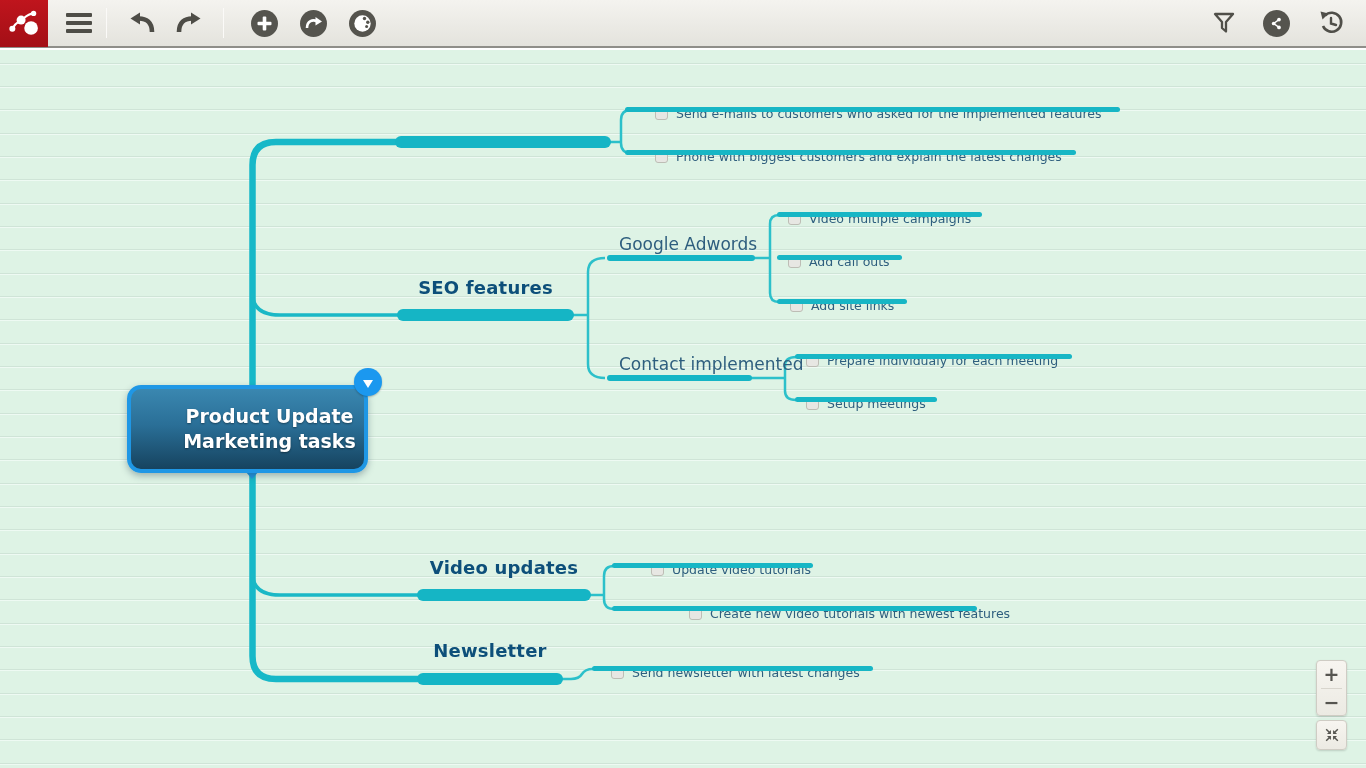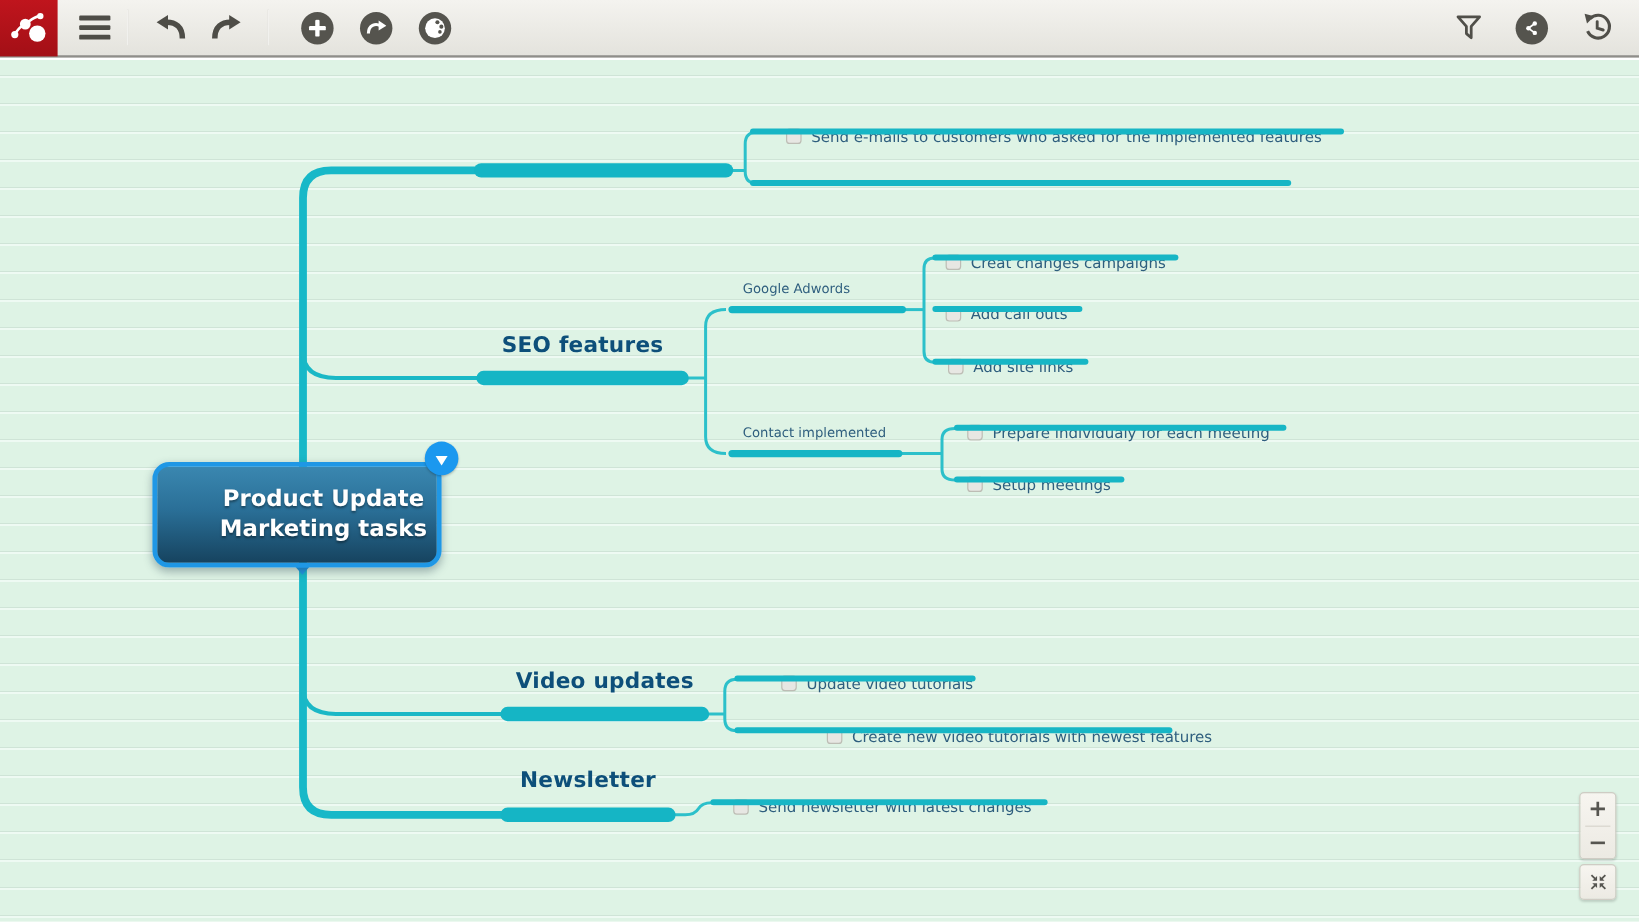--- a/index.html
+++ b/index.html
@@ -44,21 +44,21 @@
 
   .bar { position:absolute; height:12px; border-radius:6px; background:#15b5c5; }
   .ul2 { position:absolute; height:6px;  border-radius:3px; background:#15b5c5; }
   .ul  { position:absolute; height:5px;  border-radius:2.5px; background:#17b6c5; }
 
   .l1-label {
     position:absolute; text-align:center; font-size:18px; font-weight:bold;
     color:#0d4f7a; letter-spacing:0.2px; white-space:nowrap; cursor:pointer;
   }
   .l2-label {
-    position:absolute; font-size:11px; color:#2e5e7e; white-space:nowrap; cursor:pointer;
+    position:absolute; font-size:17px; color:#2e5e7e; white-space:nowrap; cursor:pointer;
   }
   .leaf {
     position:absolute; display:flex; align-items:flex-start; gap:8px;
     font-size:12.5px; color:#2e5e7e; white-space:nowrap; cursor:pointer;margin-top:20px;
   }
   .checkbox {
     width:13px; height:13px; flex:0 0 13px; margin-top:0.5px;
     background:linear-gradient(#ececе8,#e2e2dd); background-color:#e7e7e3;
     border:1px solid #bdbdb5; border-radius:3px; cursor:pointer;
   }
@@ -233,25 +233,29 @@
   <div class="ul2" style="left:607px; top:205px; width:148px;"></div>
   <div class="l2-label" style="left:619px; top:304px;">Contact implemented</div>
   <div class="ul2" style="left:607px; top:325px; width:145px;"></div>
 
   <div class="leaf" style="left:655px; top:36px;">
     <span class="checkbox"></span>
     <span>Send e-mails to customers who asked for the implemented features</span>
   </div>
   <div class="ul" style="left:625px; top:57px; width:495px;"></div>
 
+  <div class="leaf" style="left:655px; top:79px;">
+    <span class="checkbox"></span>
+    <span>Phone with biggest customers and explain the latest changes</span>
+  </div>
   <div class="ul" style="left:625px; top:100px; width:451px;"></div>
 
   <div class="leaf" style="left:788px; top:141px;">
     <span class="checkbox"></span>
-    <span>Creat changes campaigns</span>
+    <span>Video multiple campaigns</span>
   </div>
   <div class="ul" style="left:777px; top:162px; width:205px;"></div>
 
   <div class="leaf" style="left:788px; top:184px;">
     <span class="checkbox"></span>
     <span>Add call outs</span>
   </div>
   <div class="ul" style="left:777px; top:205px; width:125px;"></div>
 
   <div class="leaf" style="left:790px; top:228px;">

